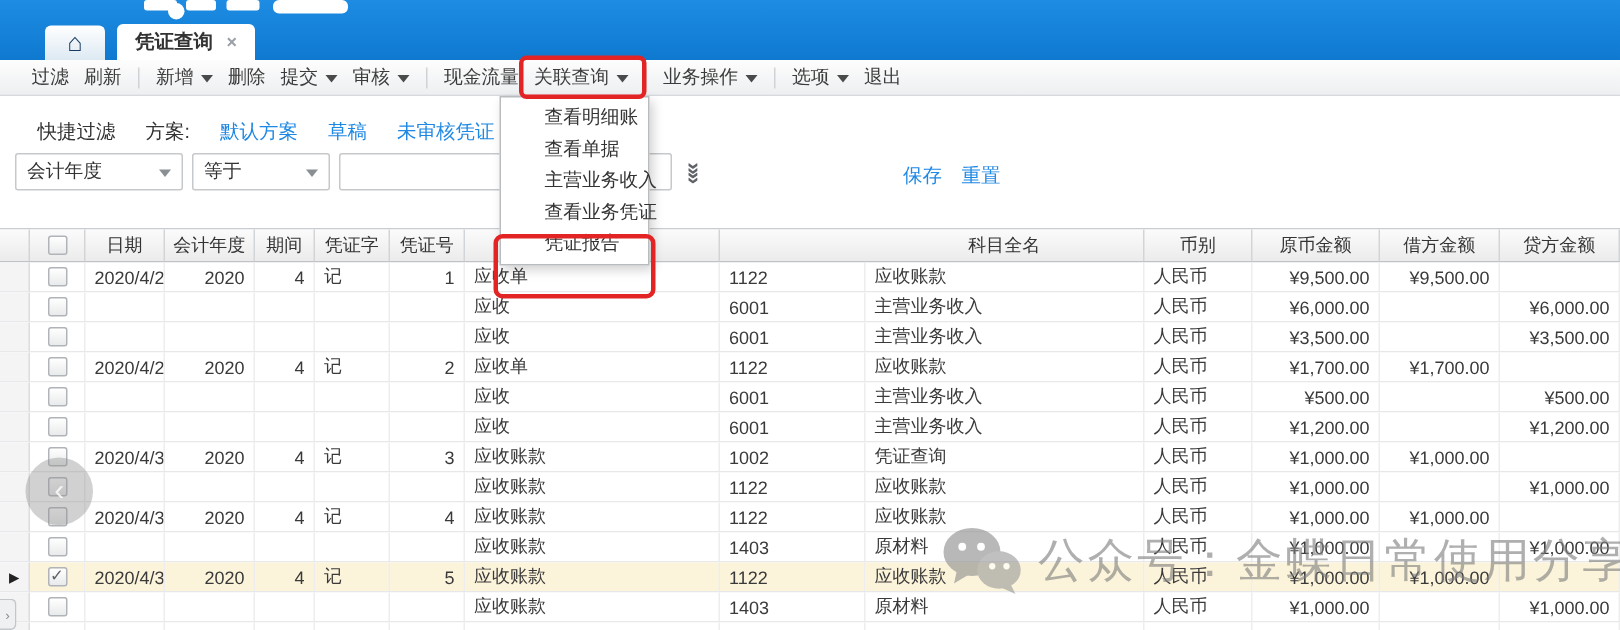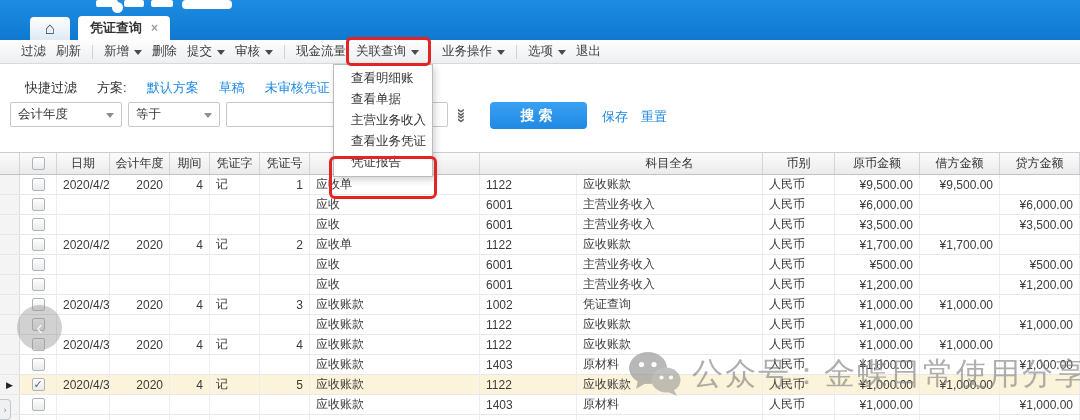--- a/index.html
+++ b/index.html
@@ -75,21 +75,21 @@
   .g-cell.al-r{justify-content:flex-end;}
   .g-cell.al-c{justify-content:center;padding:0;}
   .ind{background:#f4f4f5 !important;border-right:1px solid #dadcde;color:#222;font-size:9px;
        justify-content:center;padding:0;}
   .cbx{width:13px;height:13px;box-sizing:border-box;border:1px solid #b0b4b8;border-radius:2px;
        background:linear-gradient(#ffffff,#e9eaeb);display:flex;align-items:center;justify-content:center;
        font-size:11px;color:#5f6368;line-height:1;cursor:pointer;}
 
   
   .menu{position:absolute;left:333px;top:64px;width:100px;background:#fff;border:1px solid #b9bcbf;
-        box-shadow:2px 3px 7px rgba(0,0,0,.18);z-index:50;padding:3px 5px;box-sizing:border-box;}
+        box-shadow:2px 3px 7px rgba(0,0,0,.18);z-index:50;padding:3px 17px;box-sizing:border-box;}
   .menu-item{height:21px;display:flex;align-items:center;padding-left:12px;font-size:12.5px;
              color:#333;cursor:pointer;white-space:nowrap;}
   .annot-menu{position:absolute;left:-5px;top:91px;width:102px;height:37px;border:3px solid #e32424;
               border-radius:6px;pointer-events:none;z-index:61;}
 
   
   .watermark{position:absolute;left:628px;top:351px;display:flex;align-items:center;gap:10px;
              z-index:70;pointer-events:none;opacity:.62;}
   .wm-text{font-size:31px;color:#7f7f7f;letter-spacing:2px;white-space:nowrap;}
   .float-circle{position:absolute;left:17px;top:305px;width:45px;height:45px;border-radius:50%;
@@ -188,21 +188,20 @@
     </div>
     <div class="combo combo2">
       <span>等于</span>
       <span class="caret"></span>
     </div>
     <input class="txt-input" value="" style="">
     <div class="zero-box">
       <span>0</span>
     </div>
     <div class="dbl-chevron"><span>»</span><span>»</span></div>
-    <button class="search-btn">搜索</button>
     <div class="after-links">
       <span>保存</span>
       <span>重置</span>
     </div>
   </div>
 
   <div class="grid" id="grid">
       <div class="g-header">
         <div class="g-h-cell" style="width: 20px;"></div>
         <div class="g-h-cell" style="width: 37px;">

